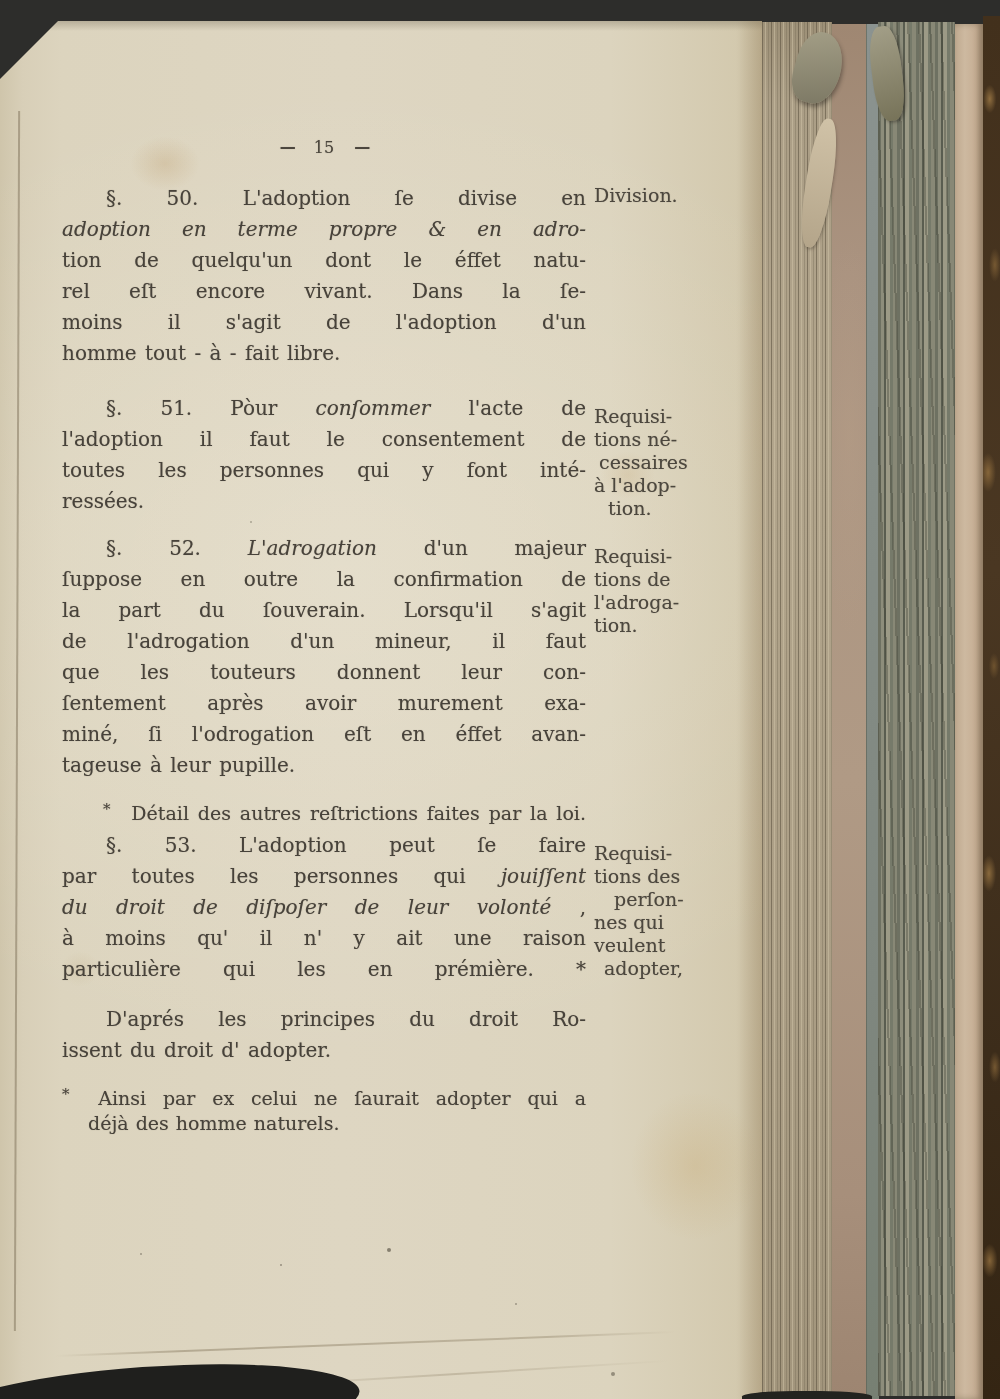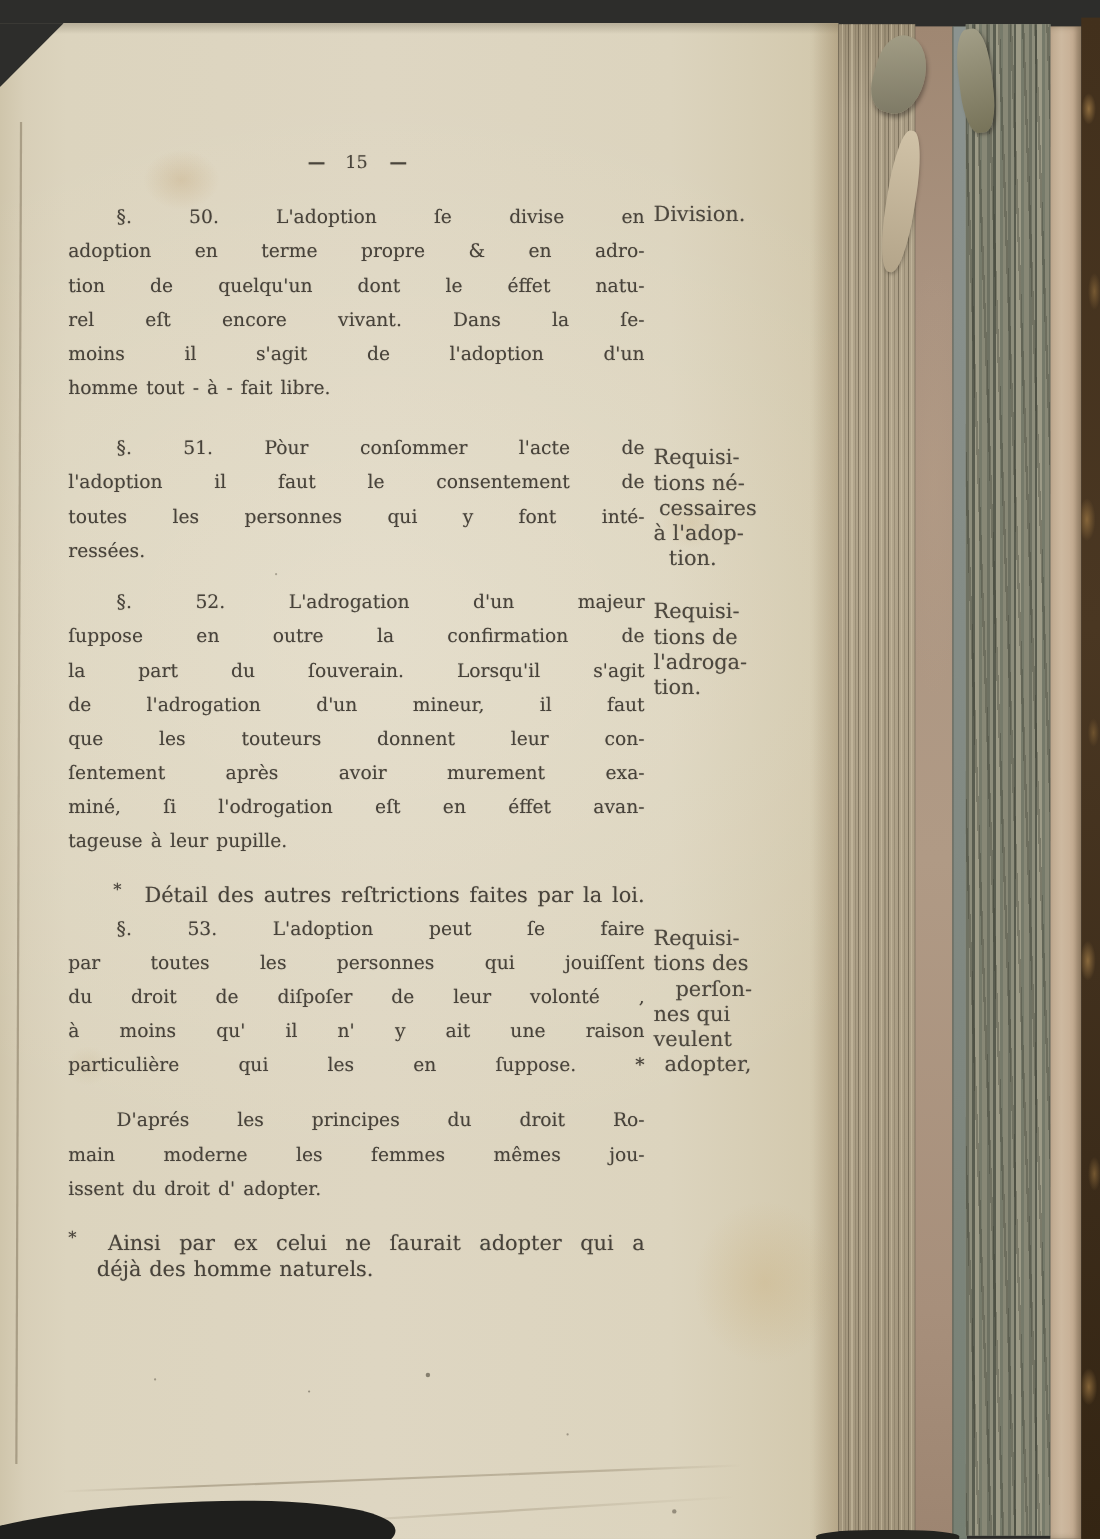--- a/index.html
+++ b/index.html
@@ -52,25 +52,25 @@
     position:absolute;left:62px;top:0;width:524px;
     color:#47423a;
     text-shadow:0 0 1px rgba(70,64,52,.38);
   }
   .page-header{
     margin-top:109px;height:36px;text-align:center;font-size:16px;line-height:36px;
     color:#4a453c;
   }
   .page-header .dash{padding:0 20px;font-weight:bold;letter-spacing:-2px;}
   .block{position:relative;font-size:24px;}
-  .line{height:31px;line-height:31px;font-size:17px;word-spacing:2px;}
+  .line{height:31px;line-height:31px;font-size:20px;word-spacing:2px;}
   .line.j{text-align:justify;text-align-last:justify;}
   .line.ind{text-indent:44px;}
   .line.ind2{text-indent:26px;}
-  .it{}
+  .it{font-style:italic;}
   .mk{font-size:15px;vertical-align:6px;margin-right:12px;}
   .footnote .line{font-size:19px;height:29px;line-height:29px;word-spacing:1px;}
   .mnote{position:absolute;left:532px;top:12px;width:180px;
     font-size:19px;line-height:23px;color:#4c473e;}
   [data-name="para-50"]{margin-top:17px;}
   [data-name="para-50"] .mnote{top:1px;font-size:19px;}
   [data-name="para-51"]{margin-top:24px;}
   [data-name="para-52"]{margin-top:16px;}
   [data-name="footnote-1"]{margin-top:14px;margin-left:41px;}
   [data-name="para-53"]{margin-top:6px;}
@@ -201,33 +201,32 @@
         </div>
       </div>
       <div class="block footnote" data-name="footnote-1">
         <div class="line j" data-name="text-line"><span class="mk">*</span> <span>Détail des autres reſtrictions faites par la loi.</span></div>
       </div>
       <div class="block body" data-name="para-53">
         <div class="line j ind" data-name="text-line"><span>§. 53. L'adoption peut ſe faire</span></div>
         <div class="line j" data-name="text-line"><span>par toutes les personnes qui </span> <span class="it">jouiſſent</span></div>
         <div class="line j" data-name="text-line"><span class="it">du droit de diſpoſer de leur volonté</span> <span> ,</span></div>
         <div class="line j" data-name="text-line"><span>à moins qu' il n' y ait une raison</span></div>
-        <div class="line j" data-name="text-line"><span>particulière qui les en ſuppose. *</span></div>
+        <div class="line j" data-name="text-line"><span>particulière qui les en prémière. *</span></div>
         <div class="mnote" data-name="para-53-margin-note">
           <div data-name="margin-note-line">Requisi-</div>
           <div data-name="margin-note-line">tions des</div>
           <div data-name="margin-note-line">perſon-</div>
           <div data-name="margin-note-line">nes qui</div>
           <div data-name="margin-note-line">veulent</div>
           <div data-name="margin-note-line">adopter,</div>
         </div>
       </div>
       <div class="block body" data-name="para-54">
         <div class="line j ind" data-name="text-line"><span>D'aprés les principes du droit Ro-</span></div>
-        <div class="line j" data-name="text-line"><span>main moderne les femmes mêmes jou-</span></div>
         <div class="line" data-name="text-line"><span>issent du droit d' adopter.</span></div>
       </div>
       <div class="block footnote" data-name="footnote-2">
         <div class="line j" data-name="text-line"><span class="mk">*</span> <span>Ainsi par ex celui ne ſaurait adopter qui a</span></div>
         <div class="line ind2" data-name="text-line"><span>déjà des homme naturels.</span></div>
       </div>
     </div>
 </div>
 
 <div class="edge-pages-1" data-name="fore-edge-pages-striped"></div>

